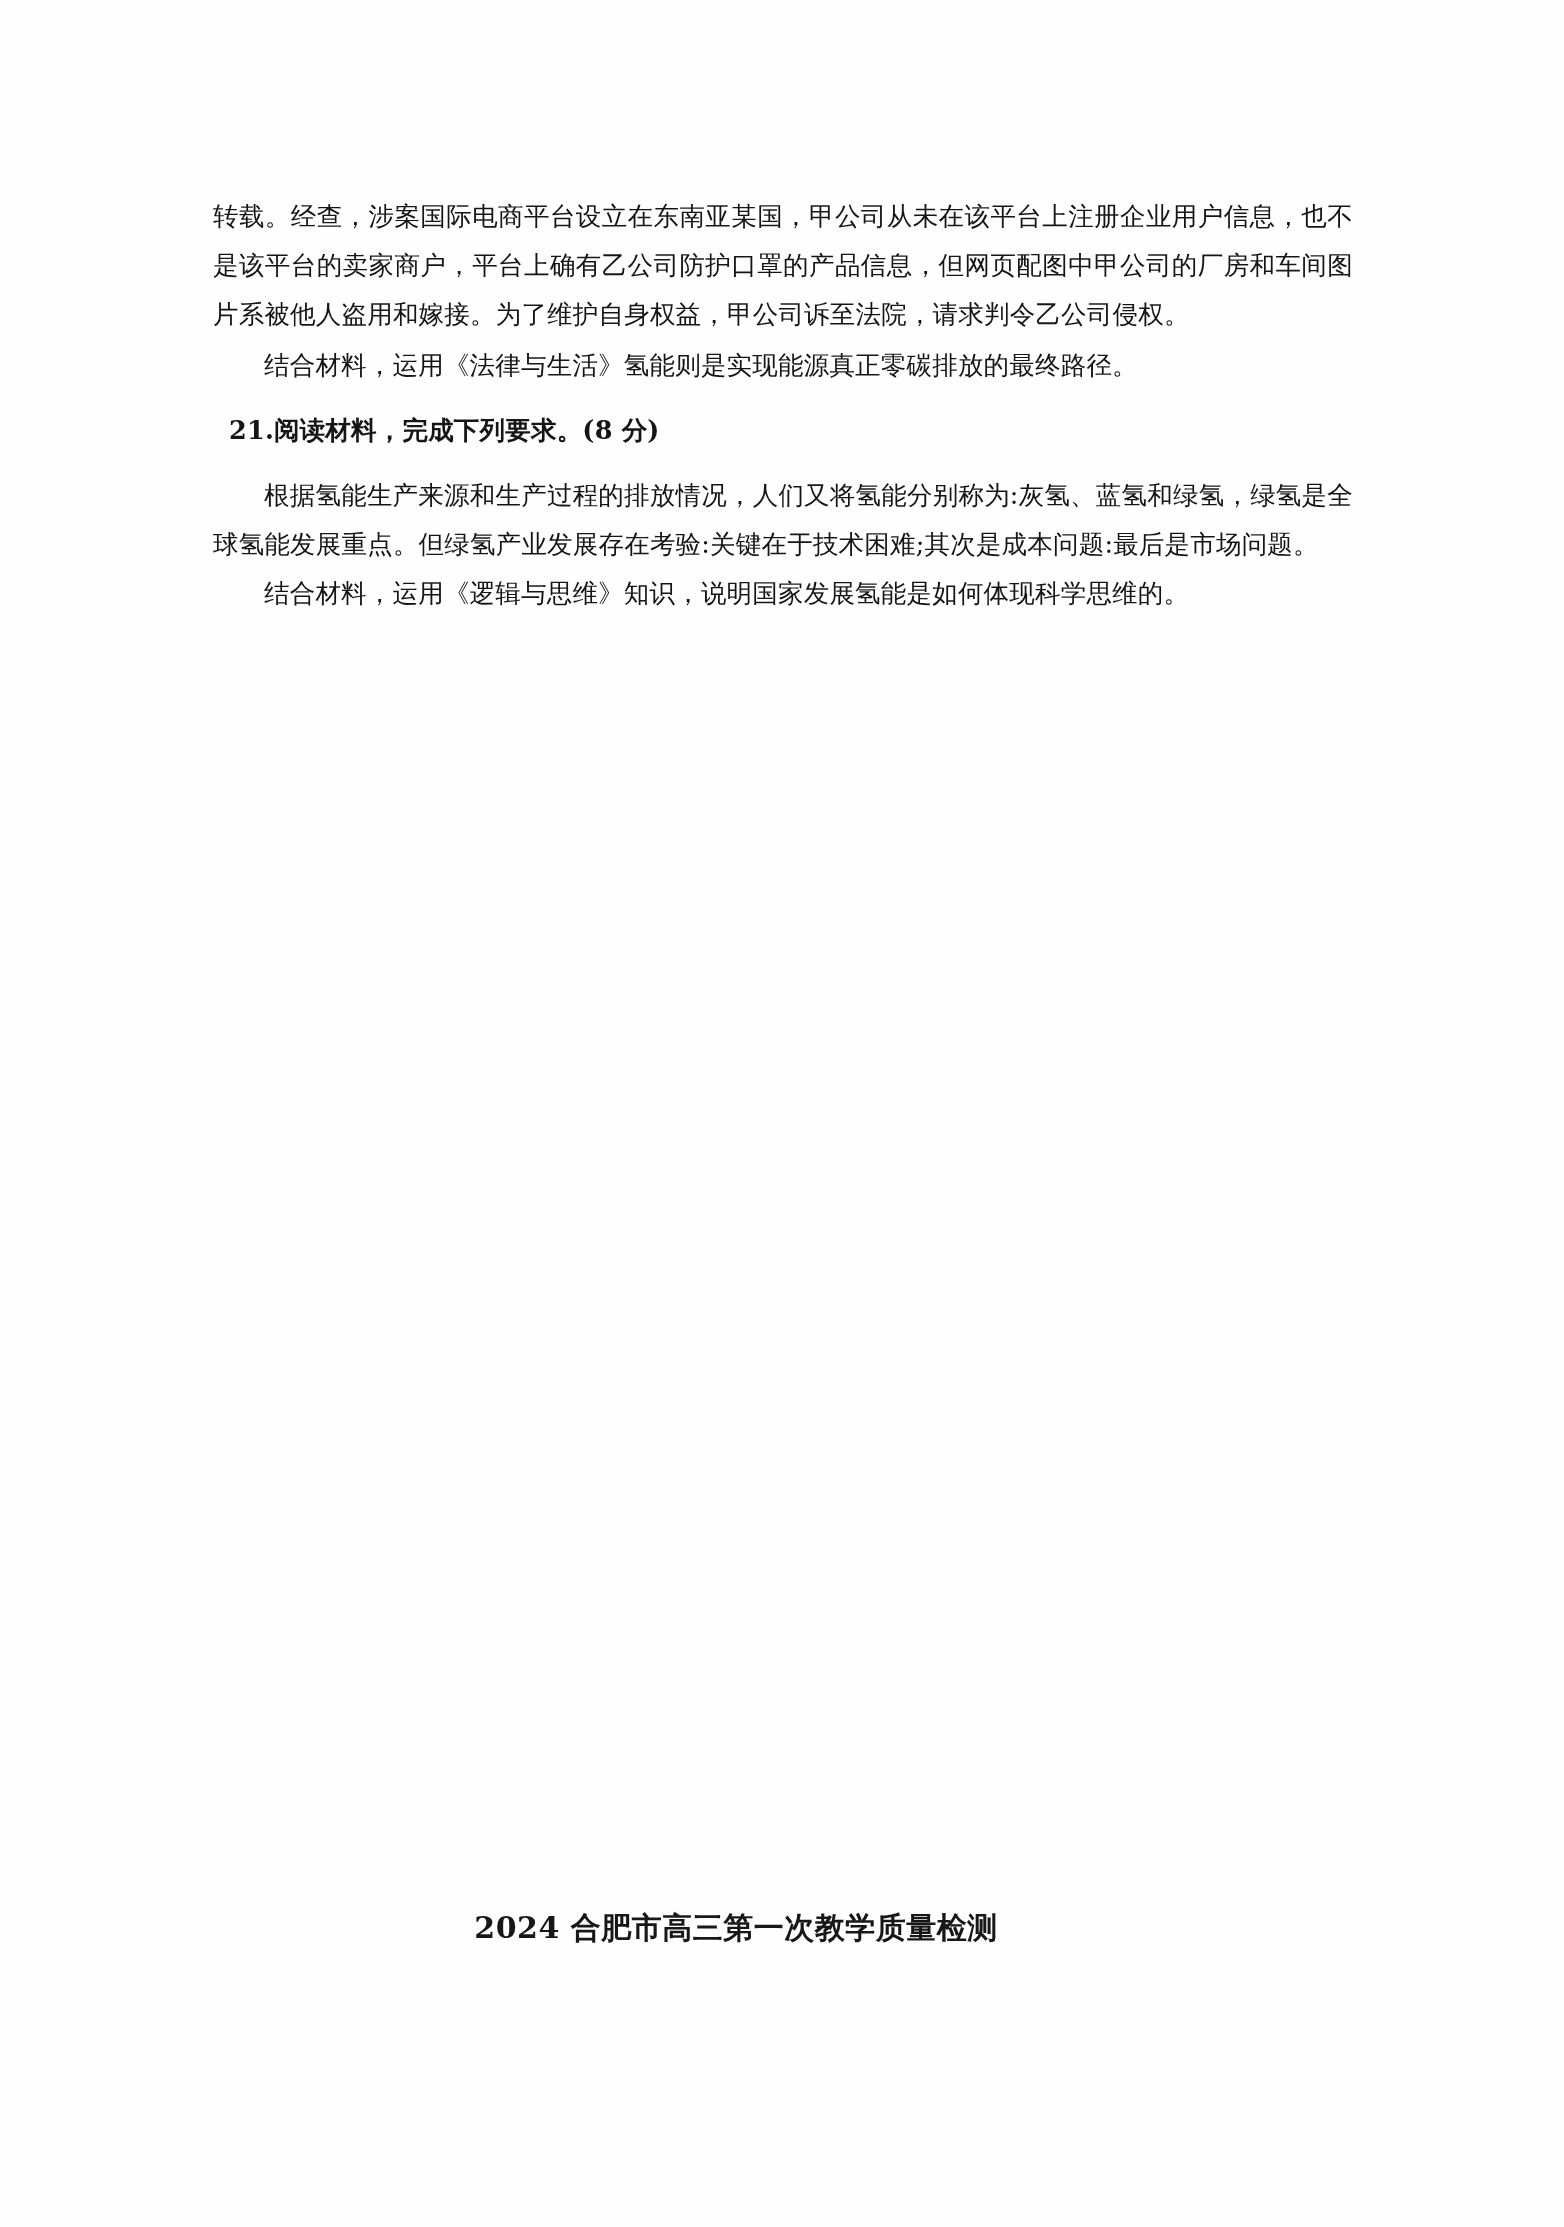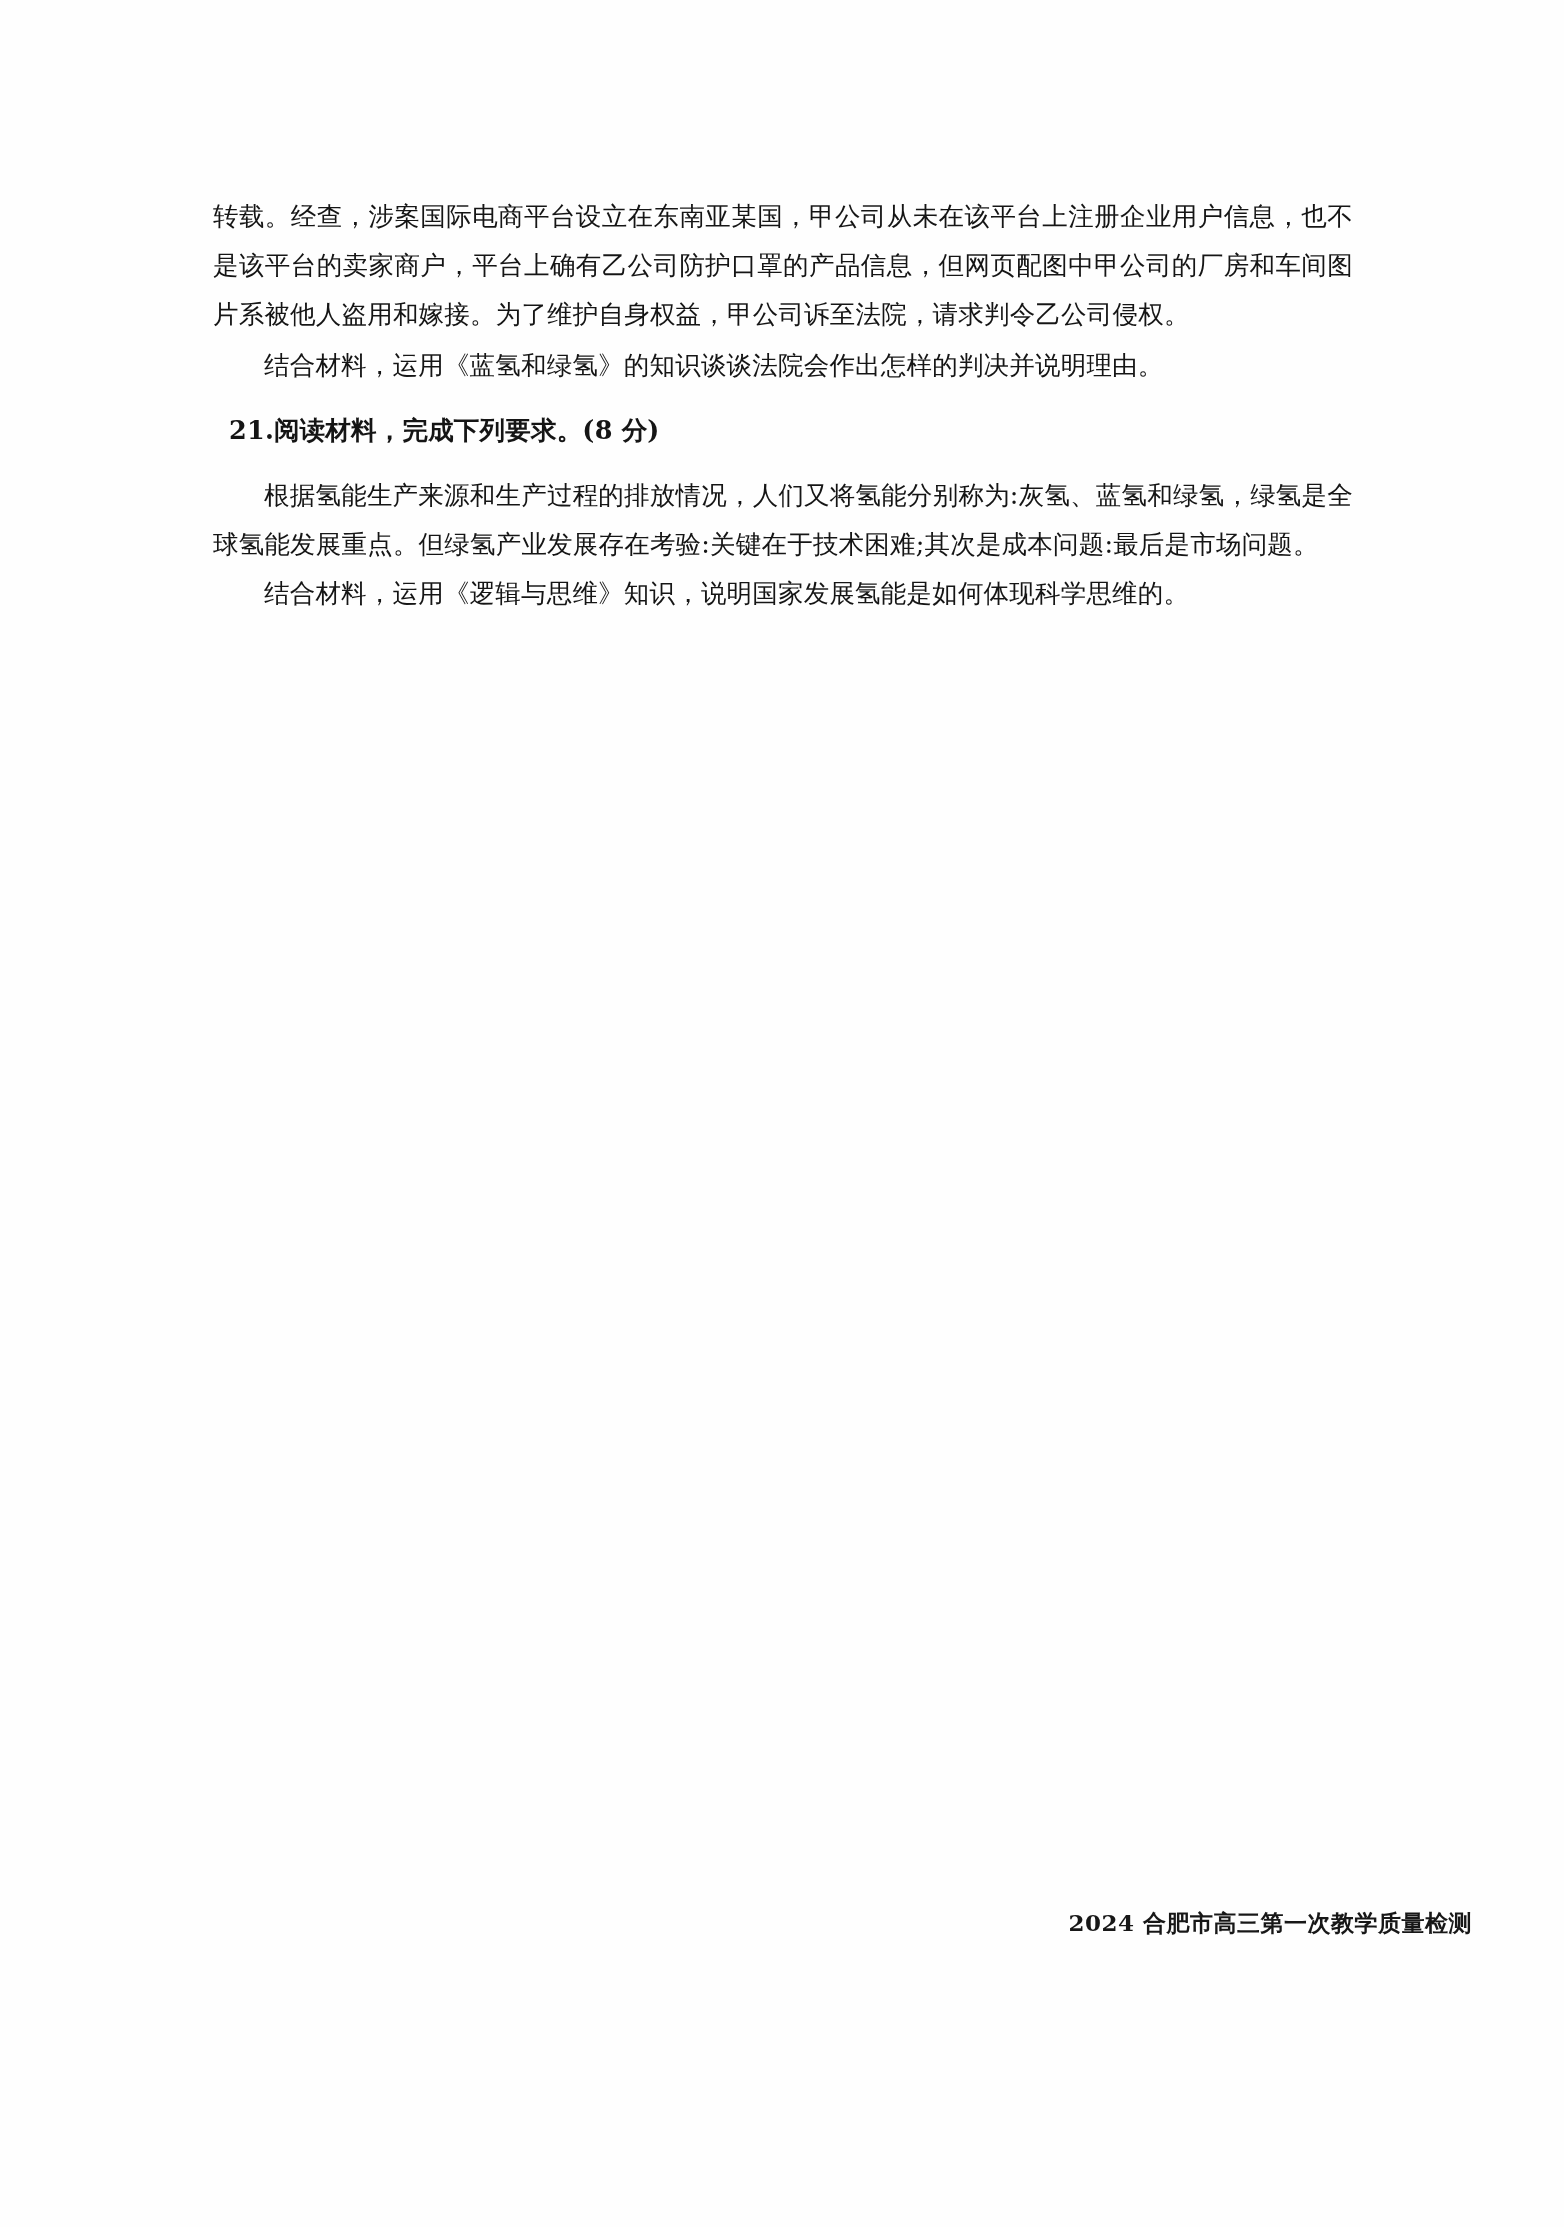--- a/index.html
+++ b/index.html
@@ -52,39 +52,39 @@
     font-weight: 700;
     font-size: 25.5px;
     line-height: 49px;
     margin: 16px;
   }
   .footer {
     position: absolute;
     left: 0;
     top: 1908px;
     width: 1472px;
-    text-align: right;
-    font-size: 23px;
+    text-align: center;
+    font-size: 30px;
     font-weight: 700;
     letter-spacing: 0.5px;
     color: #171717;
   }
   .block {
     position: relative;
   }
 </style>
 </head>
 <body>
 
 <div class="page">
   <div class="content">
 
     <p class="block">转载。经查，涉案国际电商平台设立在东南亚某国，甲公司从未在该平台上注册企业用户信息，也不是该平台的卖家商户，平台上确有乙公司防护口罩的产品信息，但网页配图中甲公司的厂房和车间图片系被他人盗用和嫁接。为了维护自身权益，甲公司诉至法院，请求判令乙公司侵权。</p>
 
-    <p class="block indent gap-top-sm">结合材料，运用《蓝氢和绿氢》的知识谈谈法院会作出怎样的判决并说明理由。</p>
+    <p class="block indent gap-top-sm">结合材料，运用《法律与生活》氢能则是实现能源真正零碳排放的最终路径。</p>
 
     <p class="q-heading gap-top-lg">21.阅读材料，完成下列要求。(8 分)</p>
 
 
     <p class="block indent">根据氢能生产来源和生产过程的排放情况，人们又将氢能分别称为:灰氢、蓝氢和绿氢，绿氢是全球氢能发展重点。但绿氢产业发展存在考验:关键在于技术困难;其次是成本问题:最后是市场问题。</p>
 
 
     <p class="block indent">结合材料，运用《逻辑与思维》知识，说明国家发展氢能是如何体现科学思维的。</p>
 
   </div>

